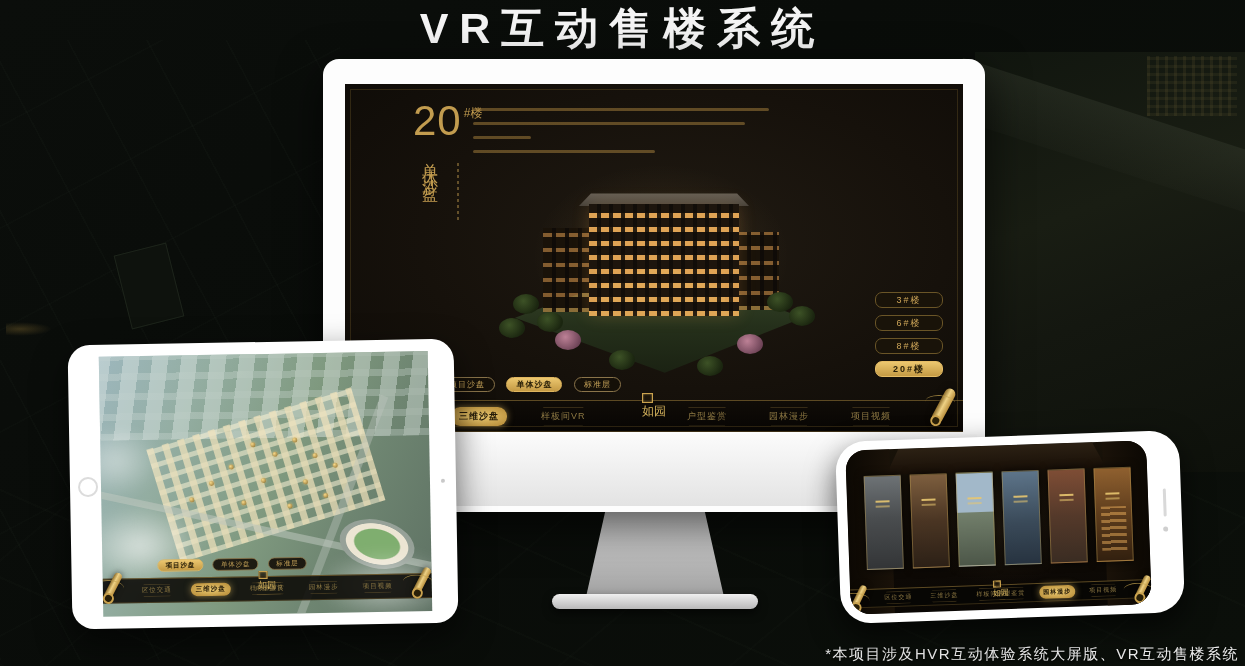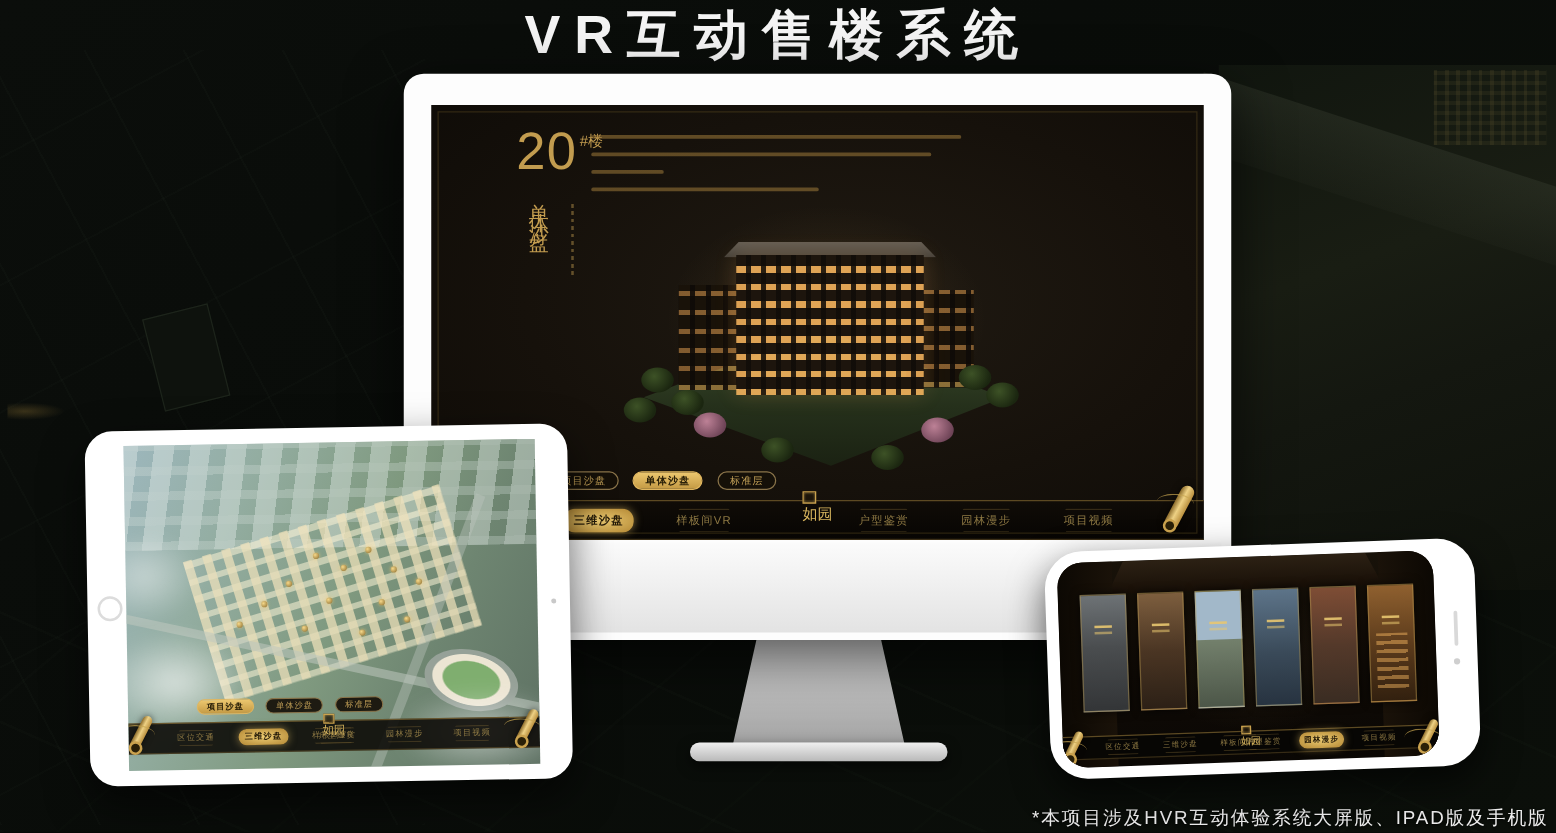--- a/index.html
+++ b/index.html
@@ -240,20 +240,26 @@
         <div class="tree t2"></div>
         <div class="tree t3"></div>
         <div class="tree t4"></div>
         <div class="tree t5"></div>
         <div class="tree t6"></div>
         <div class="tree t7"></div>
         <div class="tree pink t8"></div>
         <div class="tree pink t9"></div>
       </div>
 
+      <div class="m-floors">
+        <div class="floor-btn">3#楼</div>
+        <div class="floor-btn">6#楼</div>
+        <div class="floor-btn">8#楼</div>
+        <div class="floor-btn active">20#楼</div>
+      </div>
 
       <div class="m-pills">
         <span class="pill">项目沙盘</span>
         <span class="pill active">单体沙盘</span>
         <span class="pill">标准层</span>
       </div>
 
       <div class="navbar m-nav">
         <div class="grp-l">
           <span class="nav-item">区位交通</span>
@@ -357,14 +363,14 @@
           <span class="nav-item active">园林漫步</span>
           <span class="nav-item">项目视频</span>
         </div>
         <div class="scroll-icon s-r"></div>
       </div>
     </div>
     <div class="ph-speaker"></div>
     <div class="ph-camdot"></div>
   </div>
 
-  <div class="footnote">*本项目涉及HVR互动体验系统大屏版、IPAD版及手机版</div>
+  <div class="footnote">*本项目涉及HVR互动体验系统大屏版、VR互动售楼系统</div>
 </div>
 
 </body></html>

